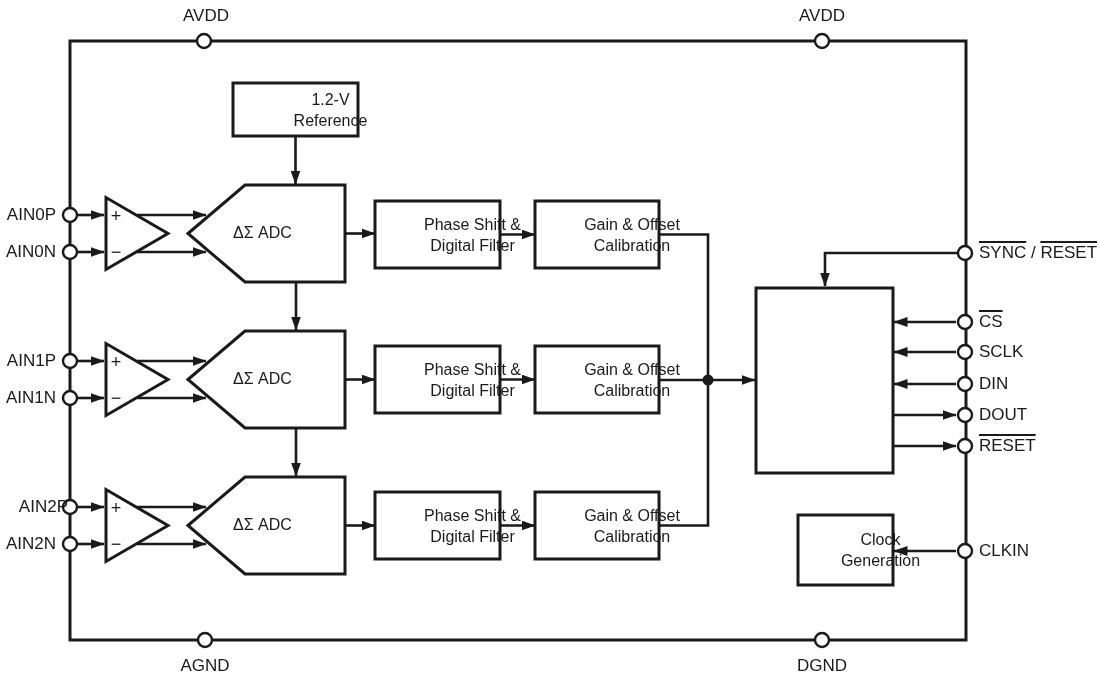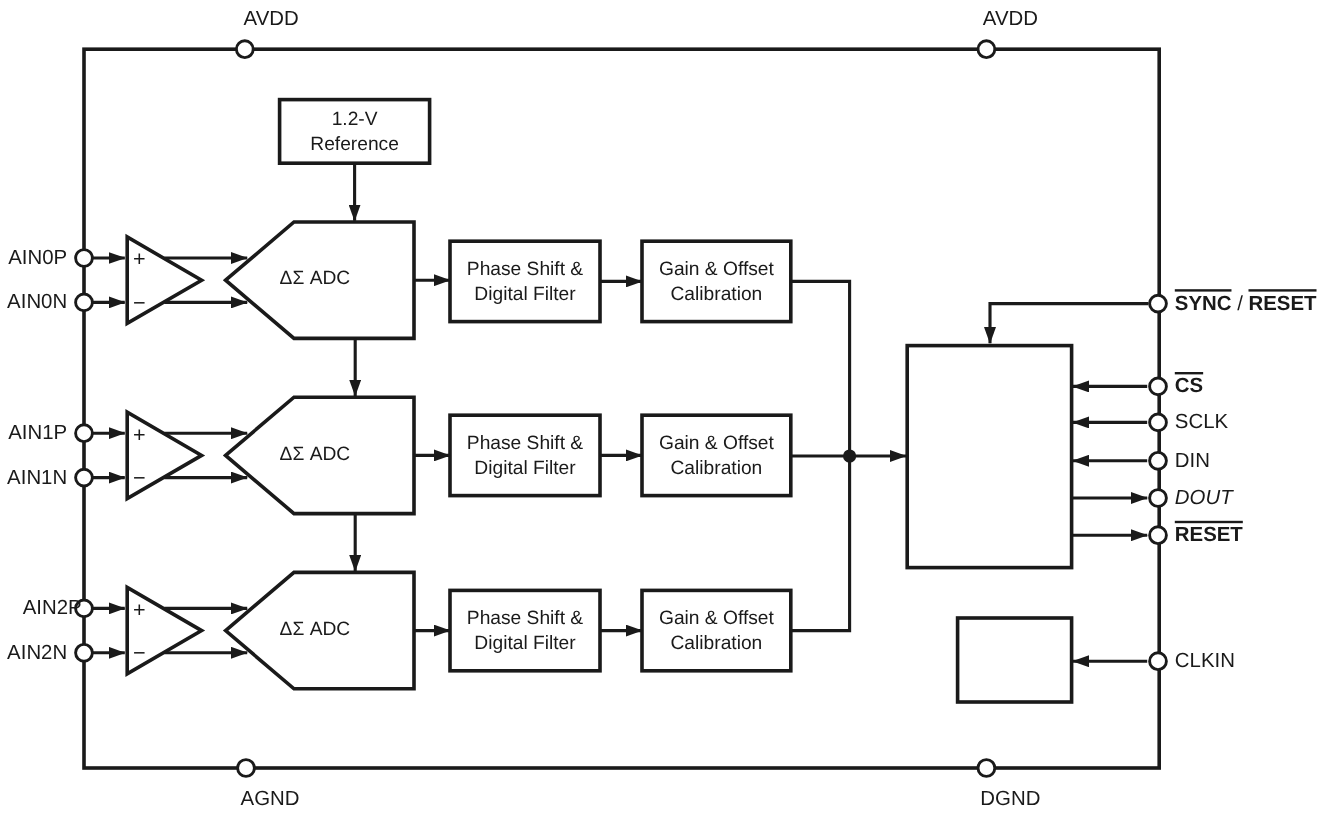--- a/index.html
+++ b/index.html
@@ -2,26 +2,26 @@
 <html><head>
 <meta charset="utf-8">
 <style>
   html,body{margin:0;padding:0;background:#fff;}
   .diagram{
     position:relative;width:1100px;height:680px;background:#fff;
     font-family:"Liberation Sans", sans-serif;color:#1a1a1a;
   }
   svg{position:absolute;left:0;top:0;}
   .lbl{position:absolute;font-size:17px;line-height:22px;height:22px;white-space:nowrap;}
-  .lbl.center{transform:translateX(-50%);margin-left:20px;}
+  .lbl.center{transform:translateX(-50%);}
   .lbl.right{width:56px;text-align:right;}
-  .ov{text-decoration:overline;text-decoration-thickness:1.6px;text-underline-offset:2px;font-weight:bold;}
+  .ov{text-decoration:overline;text-decoration-thickness:1.6px;text-underline-offset:2px;}
   .block{
     position:absolute;display:flex;flex-direction:column;align-items:center;justify-content:center;
-    font-size:16px;line-height:21px;text-align:center;white-space:nowrap;
+    font-size:16px;line-height:21px;text-align:center;white-space:nowrap;margin-left:35px;
   }
   .adc-lbl{position:absolute;width:100px;text-align:left;font-size:16px;line-height:22px;height:22px;}
   .sign{position:absolute;width:22px;text-align:center;font-size:18px;line-height:20px;height:20px;}
 </style>
 </head>
 <body>
 
 <div class="diagram">
 
   <svg width="1100" height="680" viewBox="0 0 1100 680">
@@ -130,21 +130,21 @@
   <div class="lbl right" style="left:0;top:241px;">AIN0N</div>
   <div class="lbl right" style="left:0;top:350px;">AIN1P</div>
   <div class="lbl right" style="left:0;top:387px;">AIN1N</div>
   <div class="lbl right" style="left:0;top:496px;padding-left:12px;">AIN2P</div>
   <div class="lbl right" style="left:0;top:533px;">AIN2N</div>
 
   <div class="lbl" style="left:979px;top:242px;"><span class="ov">SYNC</span><span> / </span><span class="ov">RESET</span></div>
   <div class="lbl" style="left:979px;top:311px;"><span class="ov">CS</span></div>
   <div class="lbl" style="left:979px;top:341px;">SCLK</div>
   <div class="lbl" style="left:979px;top:373px;">DIN</div>
-  <div class="lbl" style="left:979px;top:404px;font-style:italic;">DOUT</div>
+  <div class="lbl" style="left:979px;top:404px;">DOUT</div>
   <div class="lbl" style="left:979px;top:435px;"><span class="ov">RESET</span></div>
   <div class="lbl" style="left:979px;top:540px;">CLKIN</div>
 
   <div class="sign" style="left:105px;top:206px;">+</div>
   <div class="sign" style="left:105px;top:242px;">−</div>
   <div class="sign" style="left:105px;top:352px;">+</div>
   <div class="sign" style="left:105px;top:388px;">−</div>
   <div class="sign" style="left:105px;top:498px;">+</div>
   <div class="sign" style="left:105px;top:534px;">−</div>
 
@@ -177,14 +177,18 @@
   <div class="block" style="left:535px;top:346px;width:124px;height:67px;">
     <span>Gain &amp; Offset</span>
     <span>Calibration</span>
   </div>
   <div class="block" style="left:535px;top:492px;width:124px;height:67px;">
     <span>Gain &amp; Offset</span>
     <span>Calibration</span>
   </div>
 
 
+  <div class="block" style="left:798px;top:515px;width:95px;height:70px;">
+    <span>Clock</span>
+    <span>Generation</span>
+  </div>
 
 </div>
 
 </body></html>

